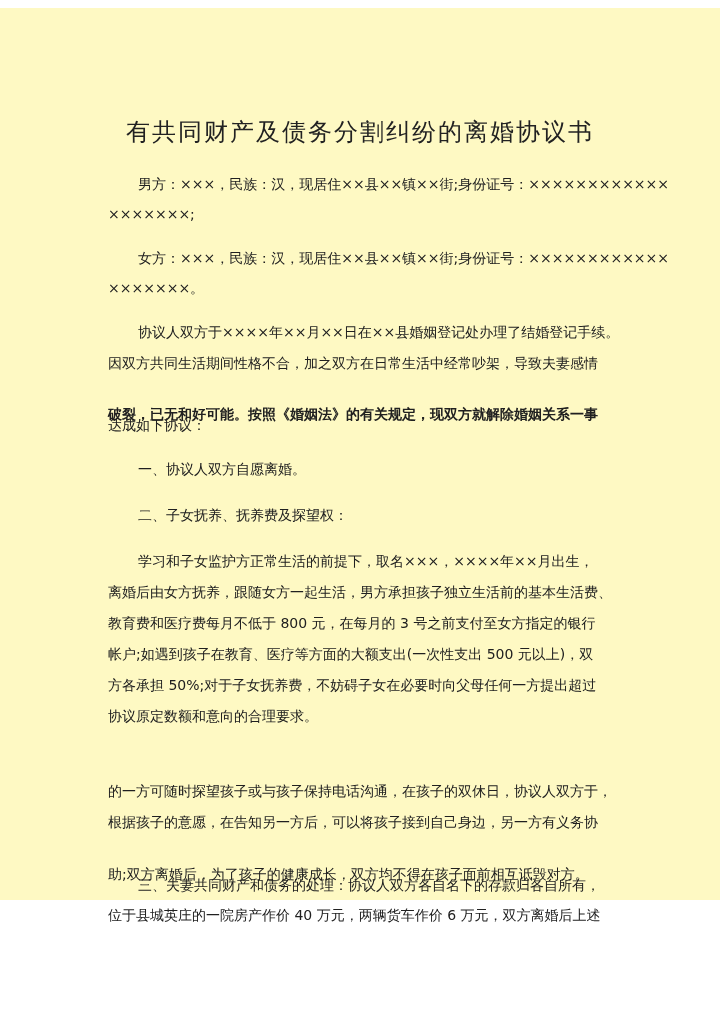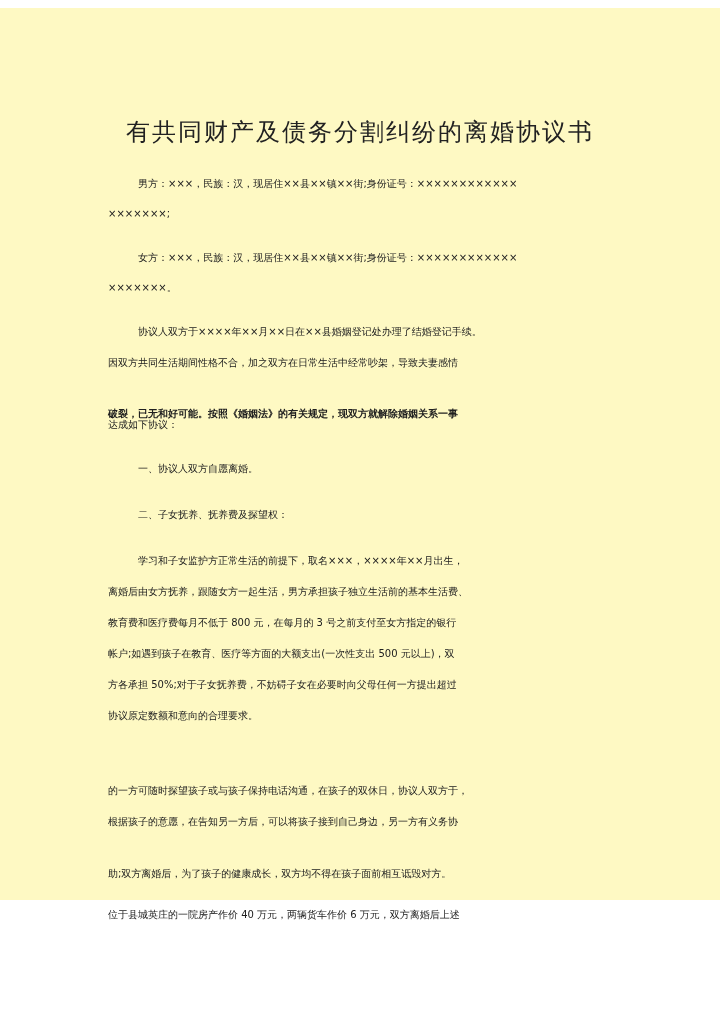--- a/index.html
+++ b/index.html
@@ -32,21 +32,21 @@
       text-align: center;
       font-family: "DejaVu Serif", "Liberation Serif", serif;
       font-size: 24px;
       letter-spacing: 2px;
       color: #222;
       white-space: nowrap;
     }
     .line {
       position: absolute;
       left: 108px;
-      font-size: 10px;
+      font-size: 14px;
       line-height: 20px;
       color: #202020;
       white-space: nowrap;
     }
     .indent { left: 138px; }
   </style>
 </head>
 <body>
 
 <div class="page">
@@ -72,15 +72,16 @@
   <div class="line" style="top:574px;">离婚后由女方抚养，跟随女方一起生活，男方承担孩子独立生活前的基本生活费、</div>
   <div class="line" style="top:605px;">教育费和医疗费每月不低于 800 元，在每月的 3 号之前支付至女方指定的银行</div>
   <div class="line" style="top:636px;">帐户;如遇到孩子在教育、医疗等方面的大额支出(一次性支出 500 元以上)，双</div>
   <div class="line" style="top:667px;">方各承担 50%;对于子女抚养费，不妨碍子女在必要时向父母任何一方提出超过</div>
   <div class="line" style="top:698px;">协议原定数额和意向的合理要求。</div>
 
   <div class="line" style="top:773px;">的一方可随时探望孩子或与孩子保持电话沟通，在孩子的双休日，协议人双方于，</div>
   <div class="line" style="top:804px;">根据孩子的意愿，在告知另一方后，可以将孩子接到自己身边，另一方有义务协</div>
   <div class="line" style="top:856px;">助;双方离婚后，为了孩子的健康成长，双方均不得在孩子面前相互诋毁对方。</div>
 
+  <div class="line indent" style="top:867px;">三、夫妻共同财产和债务的处理：协议人双方各自名下的存款归各自所有，</div>
   <div class="line" style="top:897px;">位于县城英庄的一院房产作价 40 万元，两辆货车作价 6 万元，双方离婚后上述</div>
 
 </div>
 
 </body></html>

